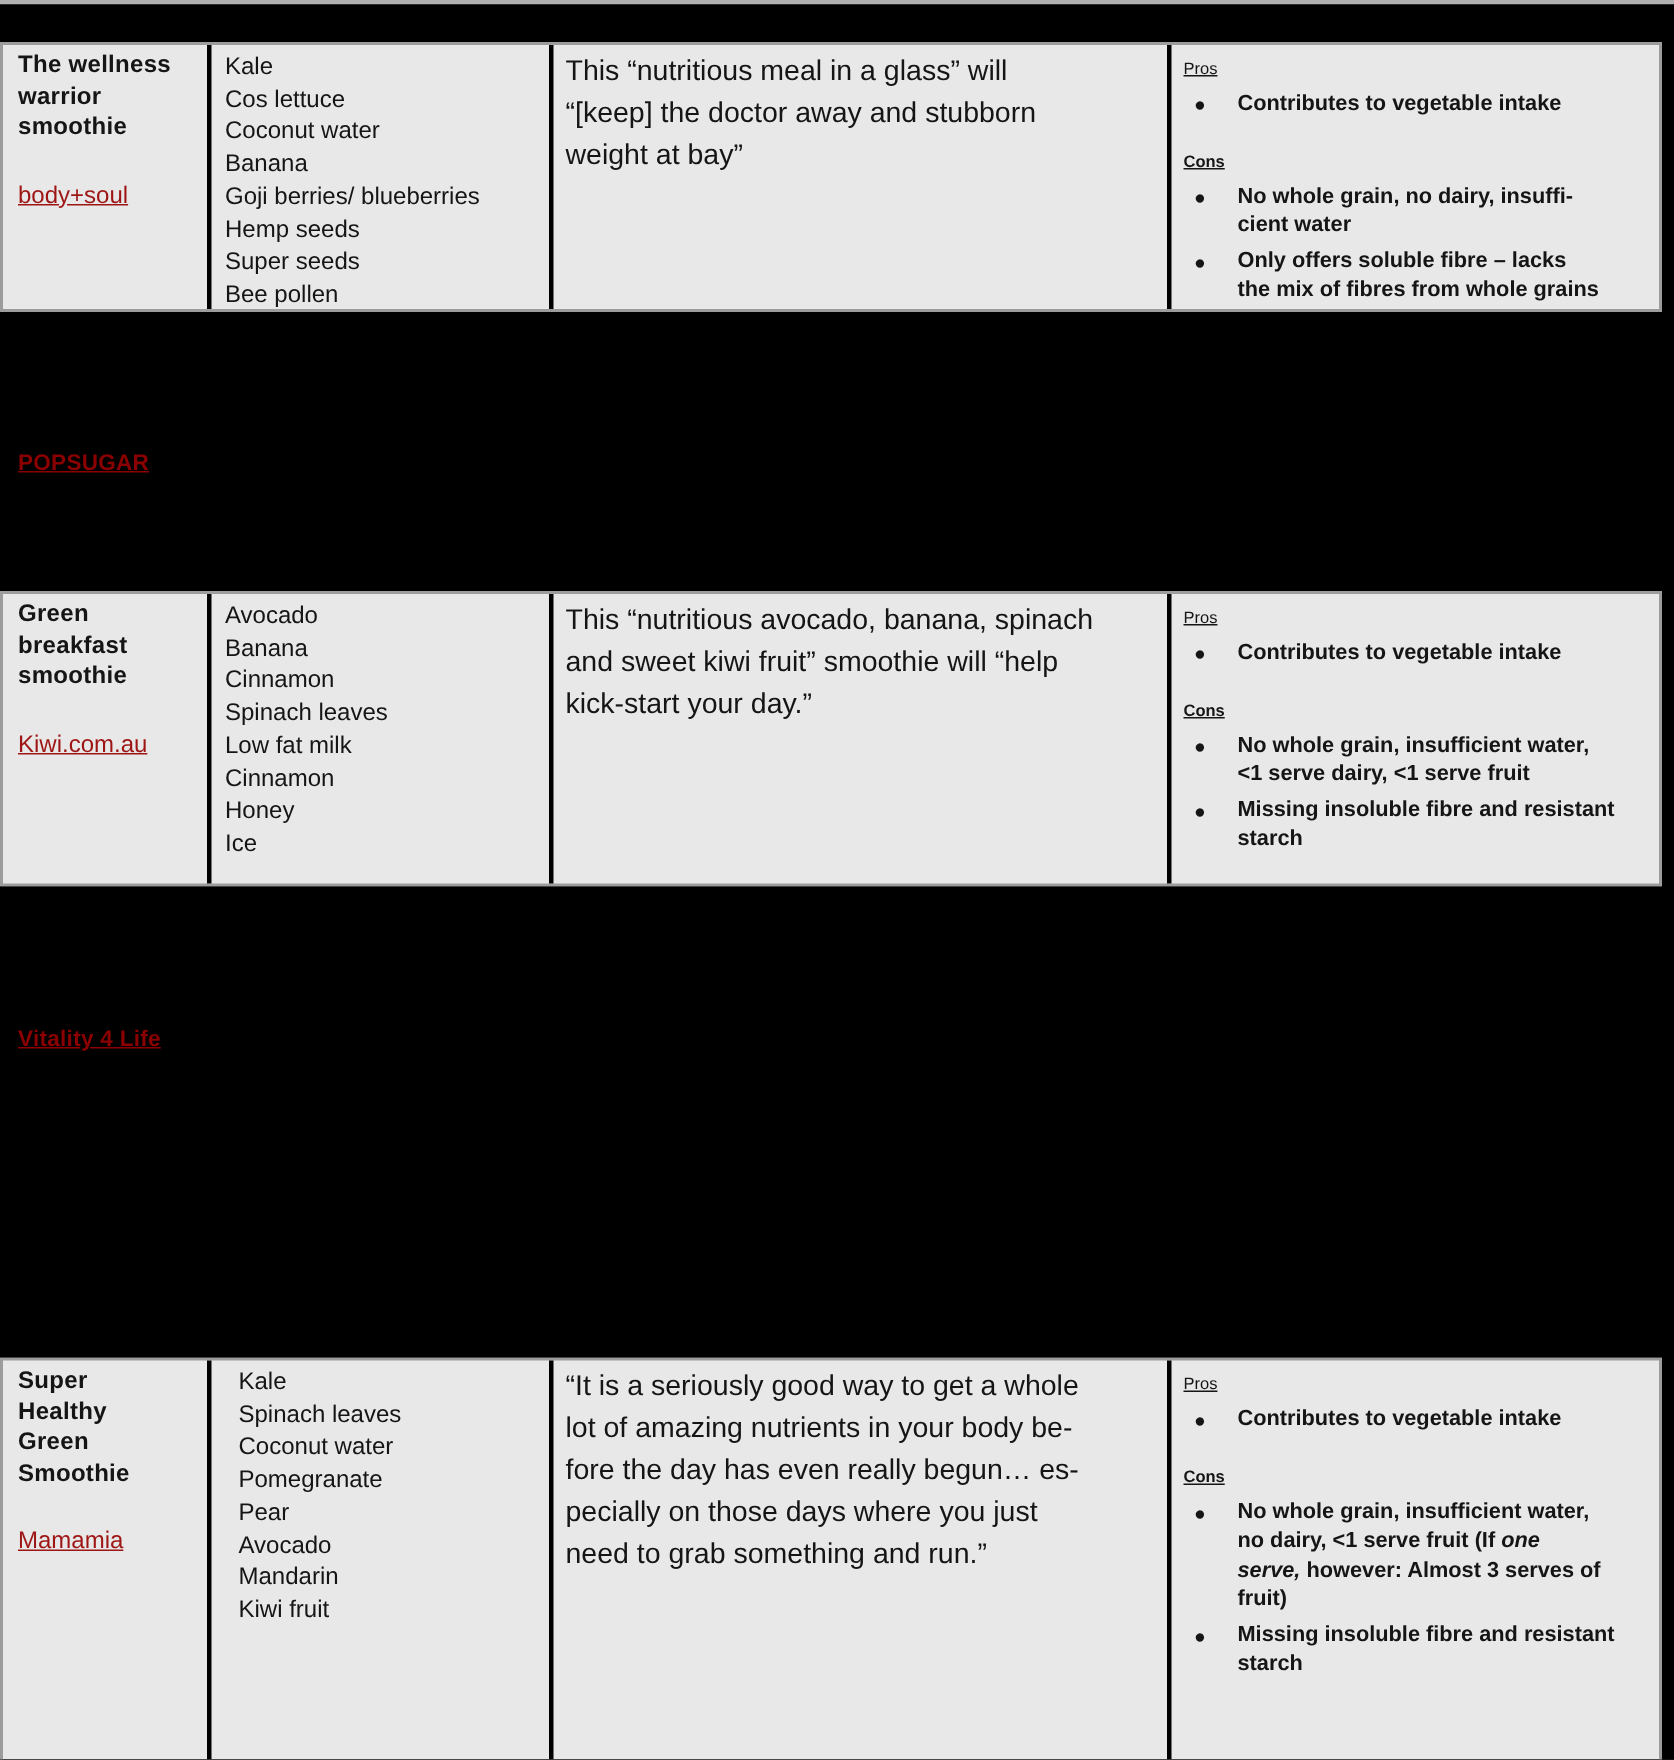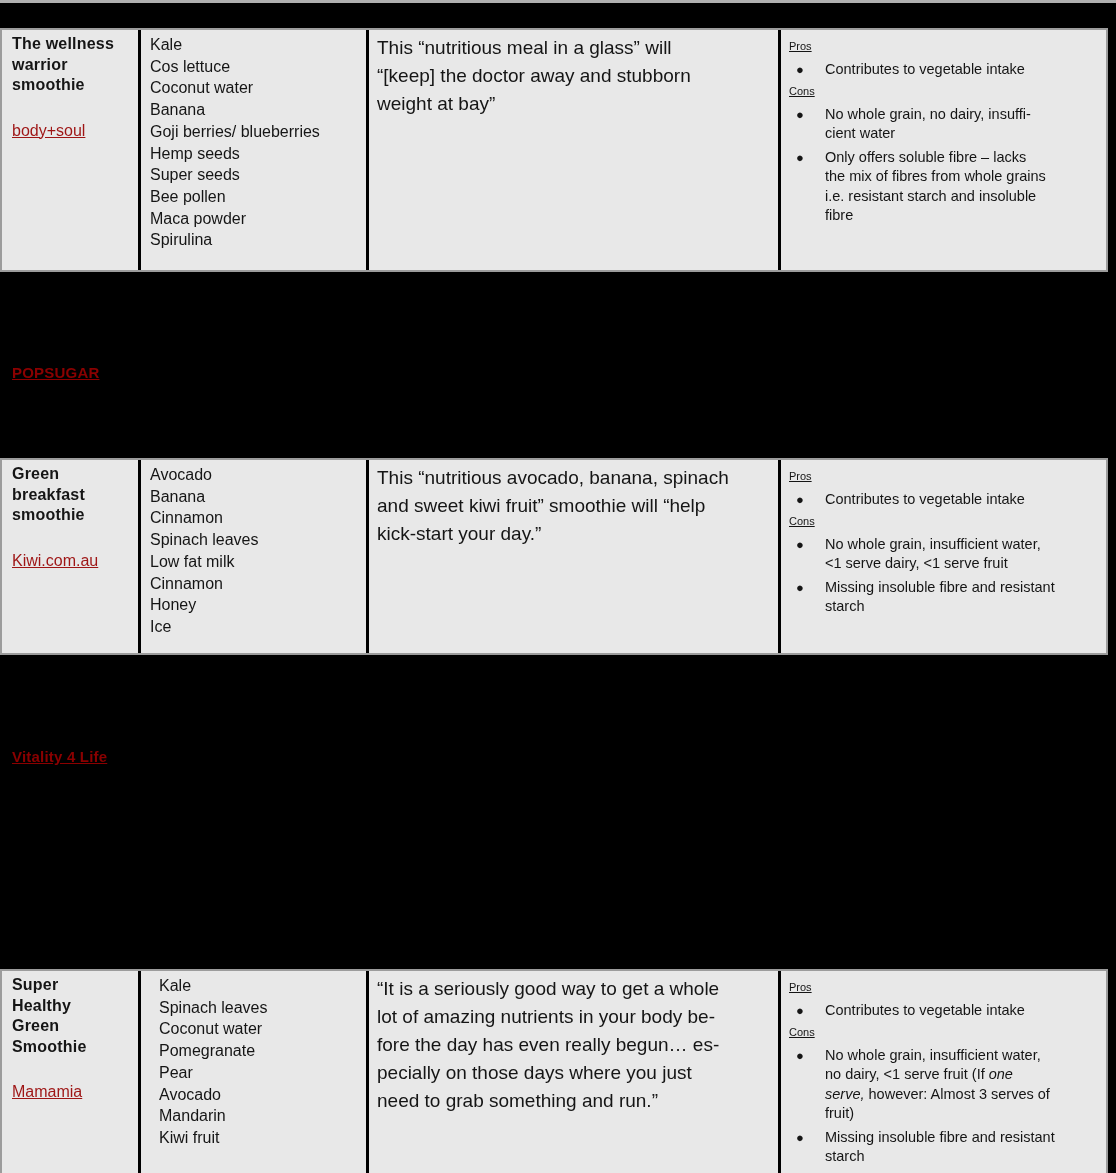--- a/index.html
+++ b/index.html
@@ -35,21 +35,21 @@
   }
   .band-1 .band-link{top:92px;}
   .band-2 .band-link{top:93px;}
 
   .tbl{
     display:flex;width:1108px;
     background:var(--cell-bg);
     border:2px solid var(--border-gray);
     color:var(--text);
   }
-  .r1{height:244px;justify-content:flex-end;}
+  .r1{height:180px;justify-content:flex-end;}
   .r2{height:197px;}
   .r3{height:277px;justify-content:flex-end;}
   .vsep{width:3px;background:var(--separator);flex:0 0 3px;}
   .cell{overflow:hidden;}
   .c1{width:136px;flex:0 0 136px;padding:4px 4px 0 10px;}
   .c2{width:225px;flex:0 0 225px;padding:4px 4px 0 9px;}
   .c3{width:409px;flex:0 0 409px;padding:4px 8px 0 8px;}
   .c4{width:325px;flex:0 0 325px;padding:6px 4px 0 8px;}
   .r1 .c3{}
   .r3 .c2{padding-left:18px;}
@@ -63,24 +63,24 @@
     font-size:16px;color:var(--link-red);
     text-decoration:underline;cursor:pointer;
   }
   .ing{font-size:16px;line-height:21.7px;}
   .quote{font-size:19px;line-height:28px;white-space:pre-line;}
   .pc-label{
     display:inline-block;
     font-size:11px;line-height:19px;
     text-decoration:underline;
   }
-  .cons-label{margin-top:2px;}
+  .cons-label{margin-top:19px;font-weight:bold;}
   .brow{display:flex;font-size:14.5px;line-height:19.5px;margin-top:4px;}
   .dot{flex:0 0 36px;padding-left:7px;font-size:13px;}
-  .btxt{flex:1;white-space:pre-line;}
+  .btxt{flex:1;white-space:pre-line;font-weight:bold;}
   .btxt i{font-style:italic;}
 </style>
 </head>
 <body>
 
 <div class="page">
 
   <div class="top-line"></div>
   <div class="band band-top"></div>
 

